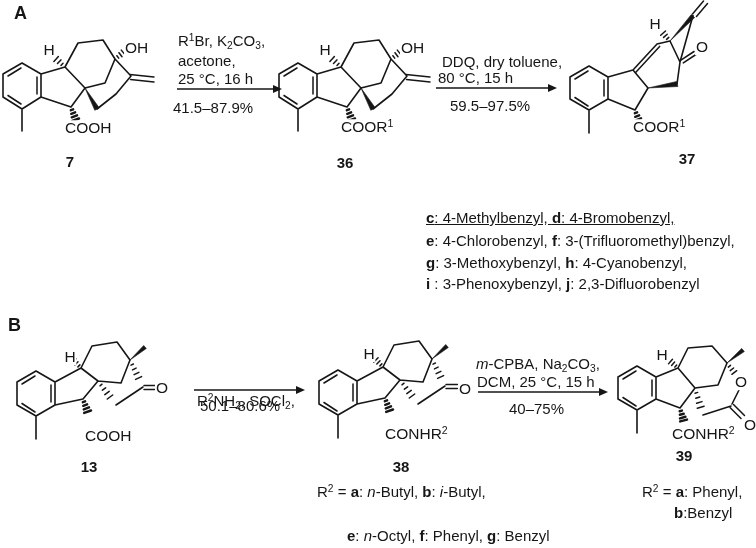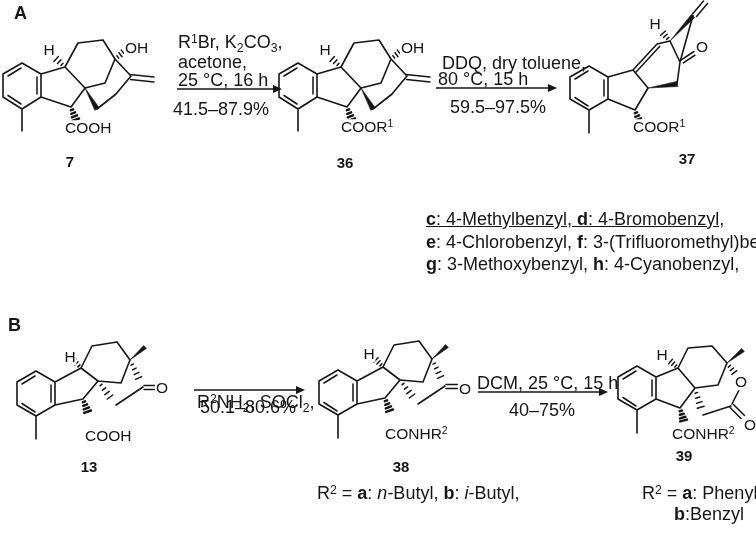--- a/index.html
+++ b/index.html
@@ -10,21 +10,21 @@
   .struct svg{position:absolute;left:0;top:0;overflow:visible;}
   .bond{stroke:#161616;stroke-width:1.6;fill:none;stroke-linejoin:round;stroke-linecap:round;}
   .dbl{stroke:#161616;stroke-width:1.5;fill:none;stroke-linecap:round;}
   .hash{stroke:#161616;stroke-width:1.5;fill:none;stroke-linecap:round;}
   .bar{stroke:#161616;stroke-width:2.5;fill:none;stroke-linecap:round;}
   .wedge{fill:#161616;stroke:#161616;stroke-width:0.6;stroke-linejoin:round;}
   .atom{position:absolute;font-size:15.5px;line-height:1;background:#fff;padding:0 1px;
         transform:translate(-50%,-50%);white-space:nowrap;}
   .atom.left-anchor{transform:translateY(-50%);}
   .cnum{position:absolute;font-weight:bold;font-size:15px;line-height:1;transform:translate(-50%,-50%);}
-  .rtext{position:absolute;font-size:18px;line-height:1.15;white-space:nowrap;}
+  .rtext{position:absolute;font-size:15px;line-height:1.15;white-space:nowrap;}
   .arrow{position:absolute;}
   .arrow line{stroke:#161616;stroke-width:1.5;}
   .arrow polygon{fill:#161616;}
   sup{font-size:68%;line-height:0;position:relative;top:-0.45em;vertical-align:baseline;}
   sub{font-size:68%;line-height:0;position:relative;top:0.3em;vertical-align:baseline;}
   b{font-weight:bold;} i{font-style:italic;}
 </style>
 </head>
 <body>
 
@@ -91,20 +91,21 @@
     </svg>
     <span class="atom" style="left:95px;top:24px;">H</span>
     <span class="atom" style="left:142px;top:47px;">O</span>
     <span class="atom left-anchor" style="left:72px;top:127px;">COOR<sup>1</sup></span>
     <span class="cnum" style="left:127px;top:158px;">37</span>
   </div>
 
   <div class="rtext" style="left:426px;top:209px;text-decoration:underline;"><b>c</b>: 4-Methylbenzyl, <b>d</b>: 4-Bromobenzyl,</div>
   <div class="rtext" style="left:426px;top:232px;"><b>e</b>: 4-Chlorobenzyl, <b>f</b>: 3-(Trifluoromethyl)benzyl,</div>
   <div class="rtext" style="left:426px;top:254px;"><b>g</b>: 3-Methoxybenzyl, <b>h</b>: 4-Cyanobenzyl,</div>
+  <div class="rtext" style="left:426px;top:275px;"><b>i</b> : 3-Phenoxybenzyl, <b>j</b>: 2,3-Difluorobenzyl</div>
 
   <div class="struct" style="left:0px;top:300px;width:185px;height:180px;">
     <svg width="185" height="180" viewBox="0 0 185 180">
       <path class="bond" d="M36 71 L17 82 L17 105 L36 116 L55 105 L55 82 Z M36 116 L36 139 M55 82 L81 68 L98 81 L83 99 L55 105 M81 68 L92 46 L117 42 L130 60 L121 83 L98 81 M116 105 L143 87"></path>
       <path class="dbl" d="M35 76 L22 84 M22 103.5 L35 112 M51 102 L51 85 M144 85.5 L155.5 85.5 M144 89.5 L155.5 89.5"></path>
       <polygon class="wedge" points="130,60 146.3,48.5 143.7,45.5"></polygon>
       <path class="hash" d="M102 84.2 L100 85.8 M105.6 87.8 L102.4 90.2 M109.2 91.4 L104.8 94.6 M112.7 95 L107.3 99"></path>
       <path class="hash" d="M133.4 64 L131 65.1 M136.1 68.1 L132.5 69.9 M138.9 72.3 L134.1 74.7 M141.6 76.6 L135.6 79.4"></path>
       <path class="hash" d="M79.9 64.9 L77.9 66.9 M78 61.8 L74.8 65 M76.1 58.7 L71.7 63.1"></path>
       <path class="bar" d="M85.1 101.4 L82.9 102.2 M87.1 104.4 L83.3 105.8 M89 107.4 L83.8 109.4 M91 110.5 L84.2 112.9"></path>
@@ -131,20 +132,21 @@
       <path class="hash" d="M133.4 64 L131 65.1 M136.1 68.1 L132.5 69.9 M138.9 72.3 L134.1 74.7 M141.6 76.6 L135.6 79.4"></path>
       <path class="hash" d="M79.9 64.9 L77.9 66.9 M78 61.8 L74.8 65 M76.1 58.7 L71.7 63.1"></path>
       <path class="bar" d="M85.1 101.4 L82.9 102.2 M87.1 104.4 L83.3 105.8 M89 107.4 L83.8 109.4 M91 110.5 L84.2 112.9"></path>
     </svg>
     <span class="atom" style="left:67px;top:55px;">H</span>
     <span class="atom" style="left:163px;top:90px;">O</span>
     <span class="atom left-anchor" style="left:82px;top:135px;">CONHR<sup>2</sup></span>
     <span class="cnum" style="left:99px;top:167px;">38</span>
   </div>
 
+  <div class="rtext" style="left:476px;top:355px;"><i>m</i>-CPBA, Na<sub>2</sub>CO<sub>3</sub>,</div>
   <div class="rtext" style="left:477px;top:373px;">DCM, 25 °C, 15 h</div>
   <svg class="arrow" style="left:477px;top:386px;" width="133" height="12">
     <line x1="1" y1="6" x2="122" y2="6"></line>
       <polygon points="122,2 131,6 122,10"></polygon>
   </svg>
   <div class="rtext" style="left:509px;top:400px;">40–75%</div>
 
   <div class="struct" style="left:600px;top:330px;width:156px;height:160px;">
     <svg width="156" height="160" viewBox="0 0 156 160">
       <path class="bond" d="M37 36 L18 47 L18 69 L37 80 L56 69 L56 47 Z M37 80 L37 103 M56 47 L78 38 L95 58 L80 78 L56 69 M78 38 L88 18 L112 16 L127 33 L118 55 L95 58 M139 60 L132 74 M131 76 L103 85"></path>
@@ -156,17 +158,18 @@
       <path class="bar" d="M81.9 80.6 L79.7 81.2 M83.7 83.7 L79.9 84.7 M85.4 86.8 L80 88.4 M87 89.6 L80.2 91.4"></path>
     </svg>
     <span class="atom" style="left:62px;top:25px;">H</span>
     <span class="atom" style="left:141px;top:52px;">O</span>
     <span class="atom" style="left:150px;top:95px;">O</span>
     <span class="atom left-anchor" style="left:71px;top:104px;">CONHR<sup>2</sup></span>
     <span class="cnum" style="left:84px;top:125px;">39</span>
   </div>
 
   <div class="rtext" style="left:317px;top:483px;">R<sup>2</sup> = <b>a</b>: <i>n</i>-Butyl, <b>b</b>: <i>i</i>-Butyl,</div>
+  <div class="rtext" style="left:347px;top:527px;"><b>e</b>: <i>n</i>-Octyl, <b>f</b>: Phenyl, <b>g</b>: Benzyl</div>
 
   <div class="rtext" style="left:642px;top:483px;">R<sup>2</sup> = <b>a</b>: Phenyl,</div>
   <div class="rtext" style="left:674px;top:504px;"><b>b</b>:Benzyl</div>
 
 </div>
 
 </body></html>

